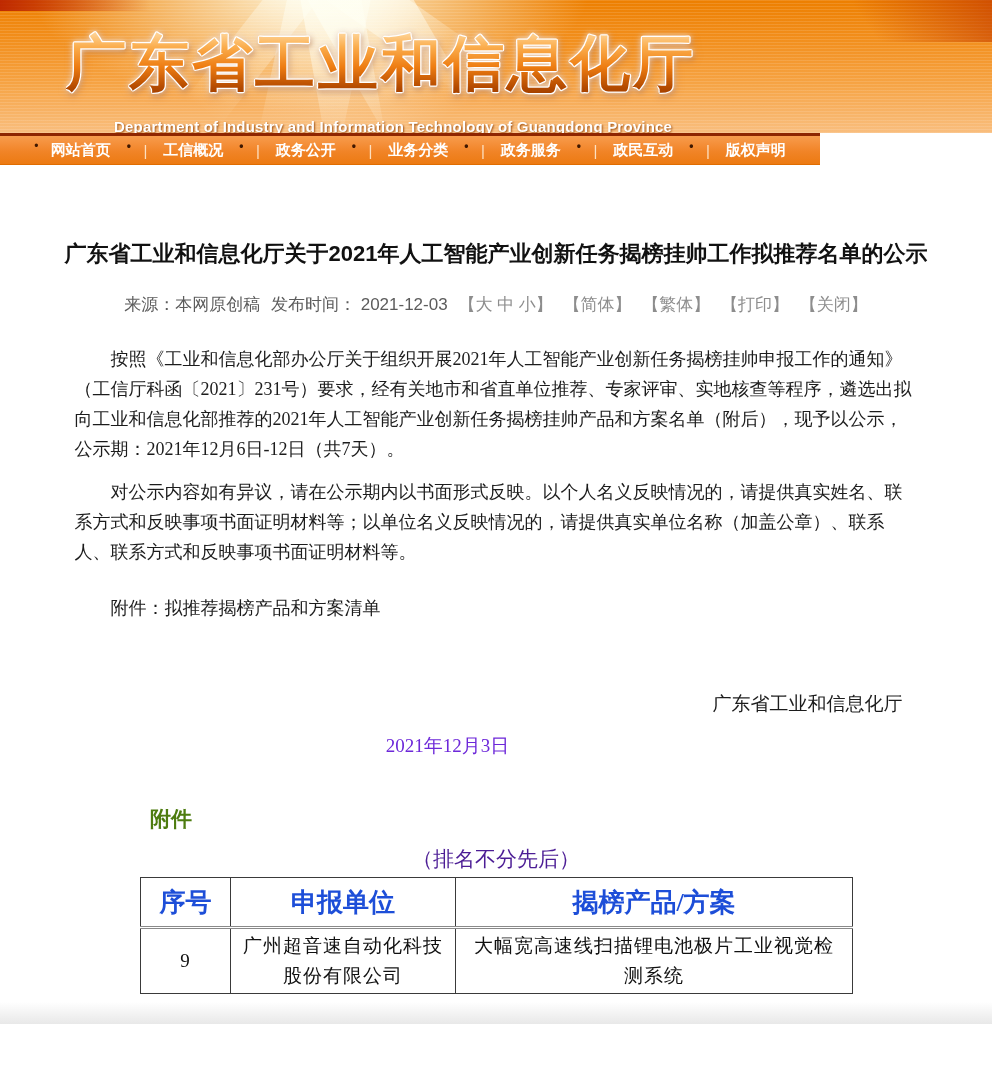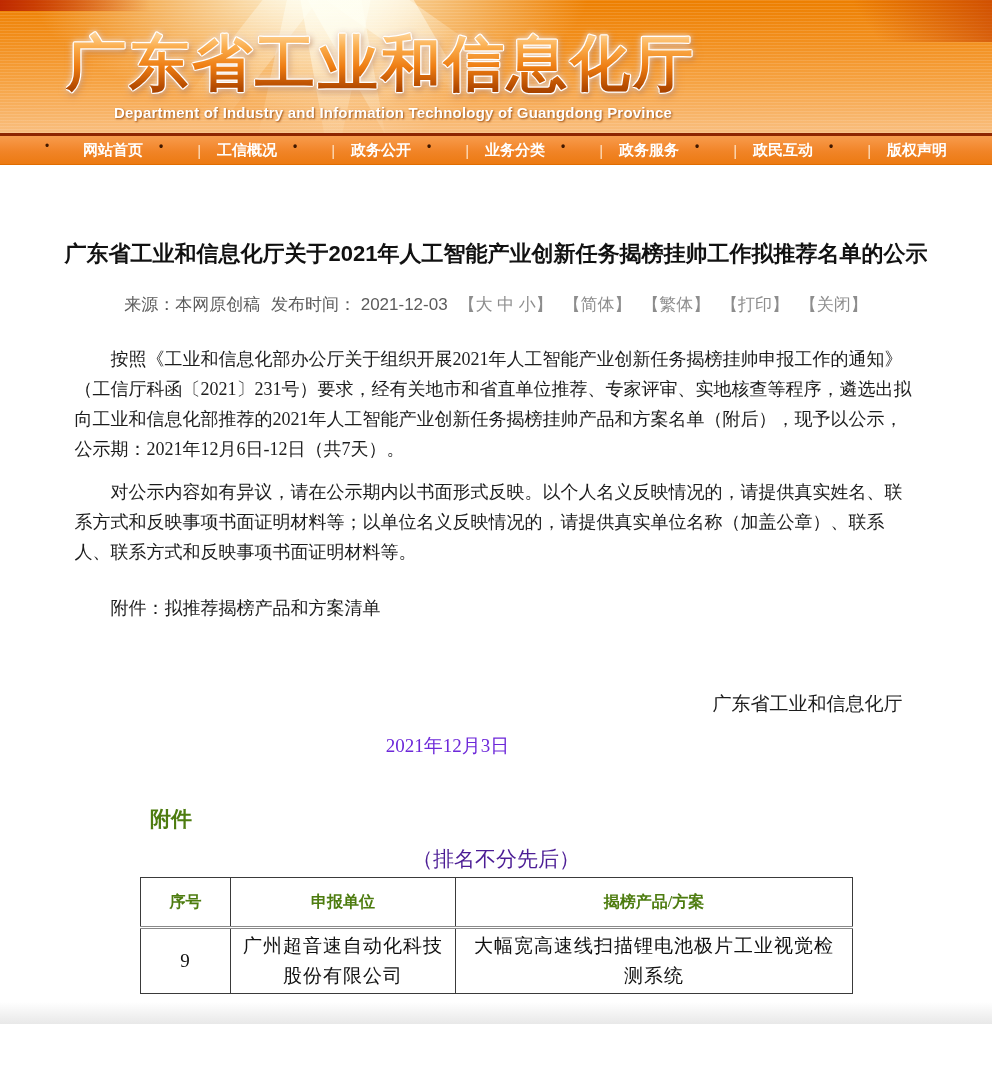--- a/index.html
+++ b/index.html
@@ -19,26 +19,26 @@
   .r4 { width:82px; transform:rotate(12deg); opacity:.8; }
   .r5 { width:44px; transform:rotate(38deg); opacity:.7; }
   .scanlines { position:absolute; inset:0;
             background:repeating-linear-gradient(180deg, rgba(255,255,255,.12) 0 1px, rgba(255,255,255,0) 1px 3px); }
   .corner-left  { position:absolute; top:0; left:0; width:150px; height:11px;
             background:linear-gradient(90deg, rgba(186,32,0,.9), rgba(186,32,0,0)); }
   .corner-right { position:absolute; top:0; right:0; width:230px; height:42px;
             background:linear-gradient(235deg, rgba(196,60,0,.7), rgba(196,60,0,0) 55%); }
   .banner-title-svg { position:absolute; left:66px; top:24px;
             filter:drop-shadow(0 0 3px rgba(255,255,255,.8)) drop-shadow(1px 2px 2px rgba(150,60,0,.5)); }
-  .banner-subtitle { position:absolute; left:114px; top:104px; color:#ffffff;
+  .banner-subtitle { position:absolute; left:114px; top:118px; color:#ffffff;
             font-weight:bold; font-size:15px; letter-spacing:.2px;
             text-shadow:1px 1px 2px rgba(140,60,0,.85); }
 
   
-  .navbar { width:992px; height:32px; border-top:3px solid #8f2600;
+  .navbar { width:820px; height:32px; border-top:3px solid #8f2600;
             background:linear-gradient(180deg,#f89c4d 0%,#f18427 55%,#ec7a12 100%);
             border-bottom:1px solid #e06c00;
             display:flex; align-items:center; justify-content:space-around; padding:0 28px; }
   .navbar::before { content:"•"; color:#401800; font-size:12px; position:relative; top:-4px; }
   .nav-item { color:#fff; font-weight:bold; font-size:15px; text-decoration:none;
               display:flex; align-items:center; cursor:pointer; }
   .nav-item:not(:first-child)::before { content:"|"; color:rgba(255,240,220,.85);
               font-weight:normal; margin-right:16px; }
   .nav-item::after { content:"•"; color:#401800; font-size:12px; margin-left:16px;
               position:relative; top:-4px; }
@@ -64,21 +64,21 @@
   .doc { margin-top:44px; }
   .doc-label { margin-left:150px; font-weight:bold; font-size:21px; color:#4d7c0f; line-height:28px; }
   .doc-title { width:712px; margin:10px 0 0 140px; text-align:center; color:#000;
             font-family:"Liberation Serif","DejaVu Serif",serif; font-weight:bold;
             font-size:32px; line-height:42px; }
   .doc-subtitle { width:712px; margin:12px 0 0 140px; text-align:center; color:#4c1d95;
             font-family:"Liberation Serif","DejaVu Serif",serif; font-size:21px; line-height:28px; }
   table.list { border-collapse:collapse; table-layout:fixed; width:712px; margin:4px 0 0 140px;
             font-family:"Liberation Serif","DejaVu Serif",serif; }
   table.list th { border:1px solid #3a3a3a; border-bottom:3px double #8a8a8a;
-            font-weight:bold; font-size:16px; height:50px; text-align:center; color:#4d7c0f;
+            font-weight:bold; font-size:26px; height:50px; text-align:center; color:#1d4ed8;
             background:#fff; padding:0 6px;margin-left:13px; }
   table.list td { border:1px solid #3a3a3a; font-size:19px; height:60px; text-align:center;
             vertical-align:middle; color:#111; line-height:30px; padding:2px 10px;
             letter-spacing:1px; }
   .bottom-strip { height:22px; margin-top:8px; background:linear-gradient(180deg,#ffffff,#e8e8e8); }
 </style>
 </head>
 <body>
 
 <div class="banner">

